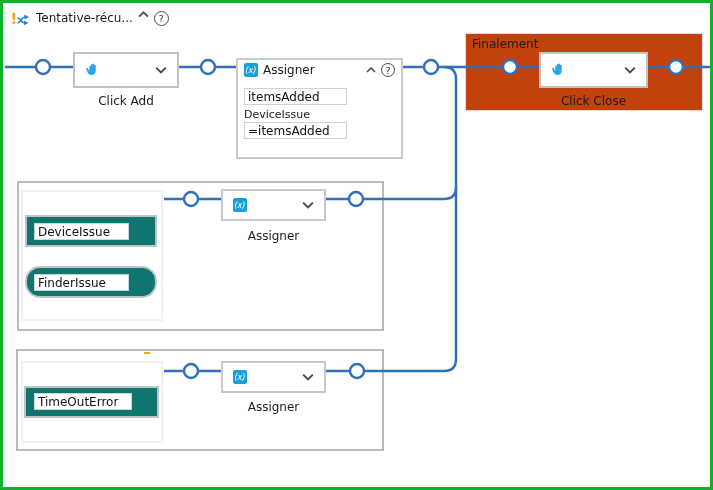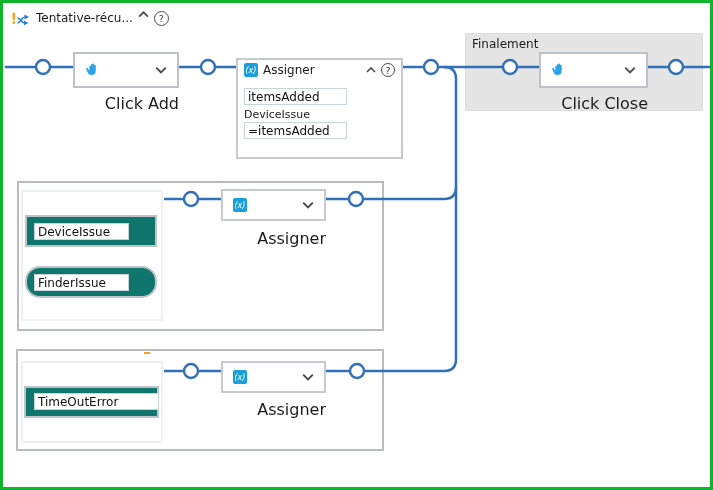--- a/index.html
+++ b/index.html
@@ -18,39 +18,39 @@
   .wf-header{left:8px;top:8px;display:flex;align-items:flex-start;gap:5px;z-index:12;}
   .wf-title{font-size:12px;white-space:nowrap;}
   .help-badge{width:15px;height:15px;border:1.4px solid #4a4a4a;border-radius:50%;
     display:flex;align-items:center;justify-content:center;font-size:9.5px;color:#333;
     box-sizing:border-box;background:#fff;}
   .chev{display:inline-flex;align-items:center;}
 
   
   .act-box{background:#fff;border:2px solid #bdc1c8;box-sizing:border-box;
     display:flex;align-items:center;justify-content:space-between;padding:0 10px;}
-  .act-label{font-size:16px;text-align:right;white-space:nowrap;}
+  .act-label{font-size:12px;text-align:center;white-space:nowrap;}
 
   
   .assign-exp{background:#fff;border:2px solid #c6c9ce;box-sizing:border-box;padding:3px 6px;}
   .assign-exp .hdr{display:flex;align-items:center;gap:5px;}
   .assign-exp .hdr .spacer{flex:1;}
   .assign-title{font-size:12px;}
   .field-label{font-size:11px;margin-top:3px;}
   .tb{display:block;box-sizing:border-box;border:1px solid #c9d3dc;background:#fff;
     font-family:"DejaVu Sans","Liberation Sans",sans-serif;font-size:12px;color:#111;
     padding:1px 3px;height:17px;}
   .xicon{width:14px;height:14px;background:#18a0dd;color:#fff;font-size:8px;font-style:italic;
     display:flex;align-items:center;justify-content:center;border-radius:2px;flex:0 0 auto;}
 
   
   .gray-container{border:2px solid #b7bbc2;background:#fff;box-sizing:border-box;}
   .light-panel{border:2px solid #eff0f1;background:#fff;box-sizing:border-box;}
   .exc-box{border:2px solid #c0c3c9;background:#0f766e;box-sizing:border-box;}
-  .finally-container{border:1px solid #dcdcdc;background:#e5e5e5;box-sizing:border-box;}
+  .finally-container{border:1px solid #dcdcdc;background:#c2410c;box-sizing:border-box;}
   .finally-label{font-size:12px;position:absolute;left:6px;top:3px;white-space:nowrap;}
   .marker{background:#f6a21d;}
 </style>
 </head>
 <body>
 
 <div id="canvas">
 
   <div class="abs layer-containers finally-container" style="left:462px;top:30px;width:238px;height:78px;">
     <div class="finally-label">Finalement</div>
@@ -61,21 +61,21 @@
   <div class="abs layer-containers exc-box" style="left:22px;top:212px;width:132px;height:32px;">
     <input class="tb" style="position: absolute; left: 7px; top: 6px; width: 95px;" value="DeviceIssue">
   </div>
   <div class="abs layer-containers exc-box" style="left:22px;top:263px;width:132px;height:32px;border-radius:15px;">
     <input class="tb" style="position: absolute; left: 7px; top: 6px; width: 95px;" value="FinderIssue">
   </div>
 
   <div class="abs layer-containers gray-container" style="left:13px;top:346px;width:368px;height:102px;"></div>
   <div class="abs layer-containers light-panel" style="left:18px;top:358px;width:142px;height:82px;"></div>
   <div class="abs layer-containers exc-box" style="left:21px;top:383px;width:135px;height:32px;">
-    <input class="tb" style="position: absolute; left: 8px; top: 5px; width: 125px;" value="TimeOutError">
+    <input class="tb" style="position: absolute; left: 8px; top: 5px; width: 98px;" value="TimeOutError">
   </div>
   <div class="abs layer-containers marker" style="left:141px;top:349px;width:6px;height:2px;"></div>
 
   <svg id="wires" width="713" height="490" viewBox="0 0 713 490">
     <g stroke="#3070b8" stroke-width="2.5" fill="none">
       <path d="M2 64 H710"></path>
       <path d="M441 64 Q453 64 453 76 V356 Q453 368 441 368 H362"></path>
       <path d="M161 196 H441 Q453 196 453 184"></path>
       <path d="M161 368 H362"></path>
     </g>

